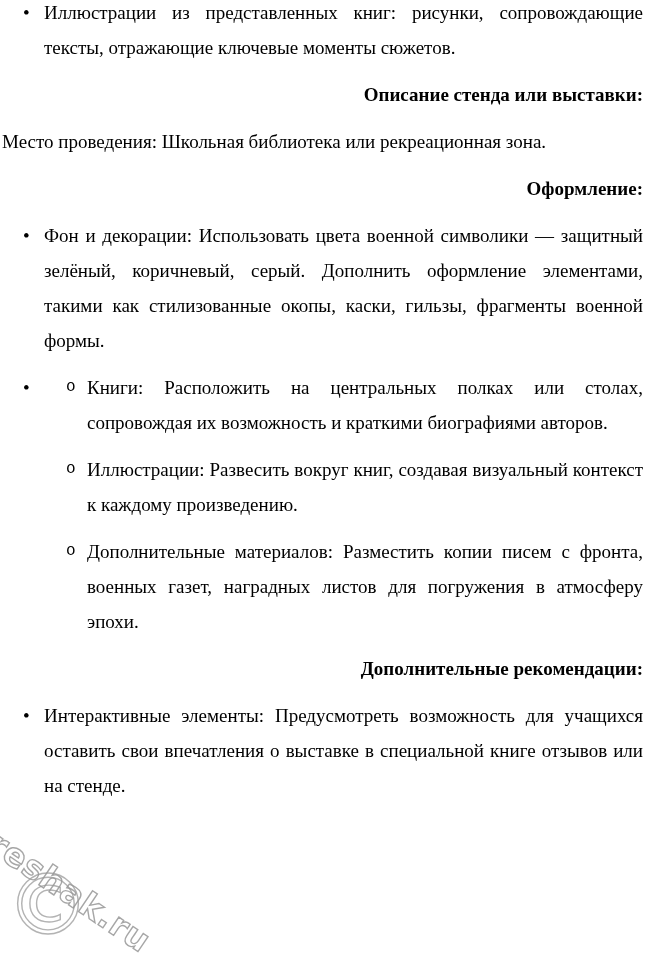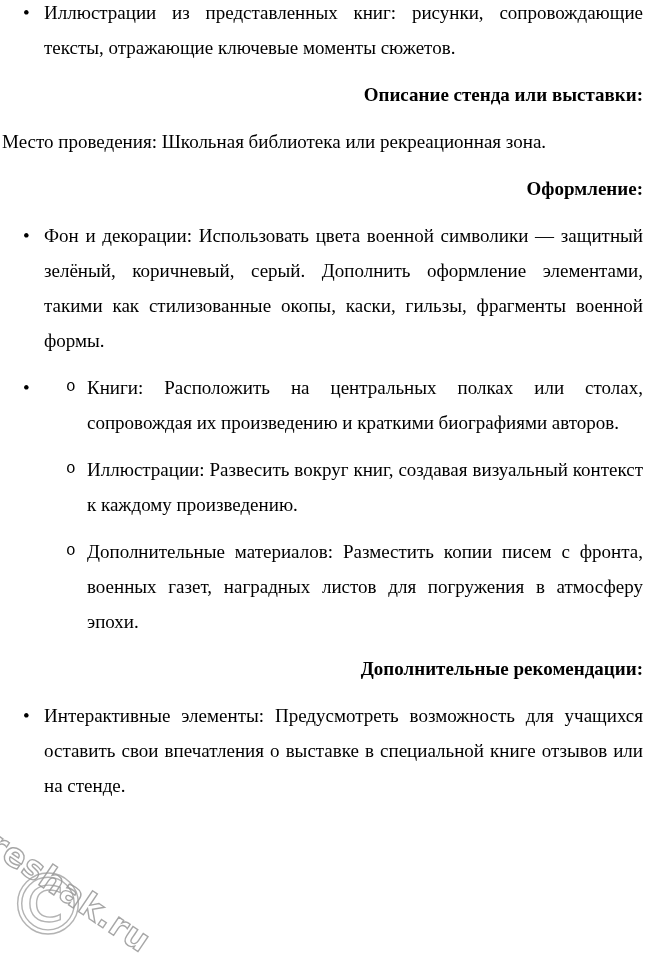--- a/index.html
+++ b/index.html
@@ -113,21 +113,21 @@
     </div>
 
     <div class="block l1">
       <span class="bullet b1">•</span>
       <span></span>
     </div>
 
     <div class="block l2">
       <span class="bullet b2">o</span>
       <span class="label">Книги:</span>
-      <span>Расположить на центральных полках или столах, сопровождая их произведению и краткими биографиями авторов.</span>
+      <span>Расположить на центральных полках или столах, сопровождая их возможность и краткими биографиями авторов.</span>
     </div>
 
     <div class="block l2">
       <span class="bullet b2">o</span>
       <span class="label">Иллюстрации:</span>
       <span>Развесить вокруг книг, создавая визуальный контекст к каждому произведению.</span>
     </div>
 
     <div class="block l2">
       <span class="bullet b2">o</span>

